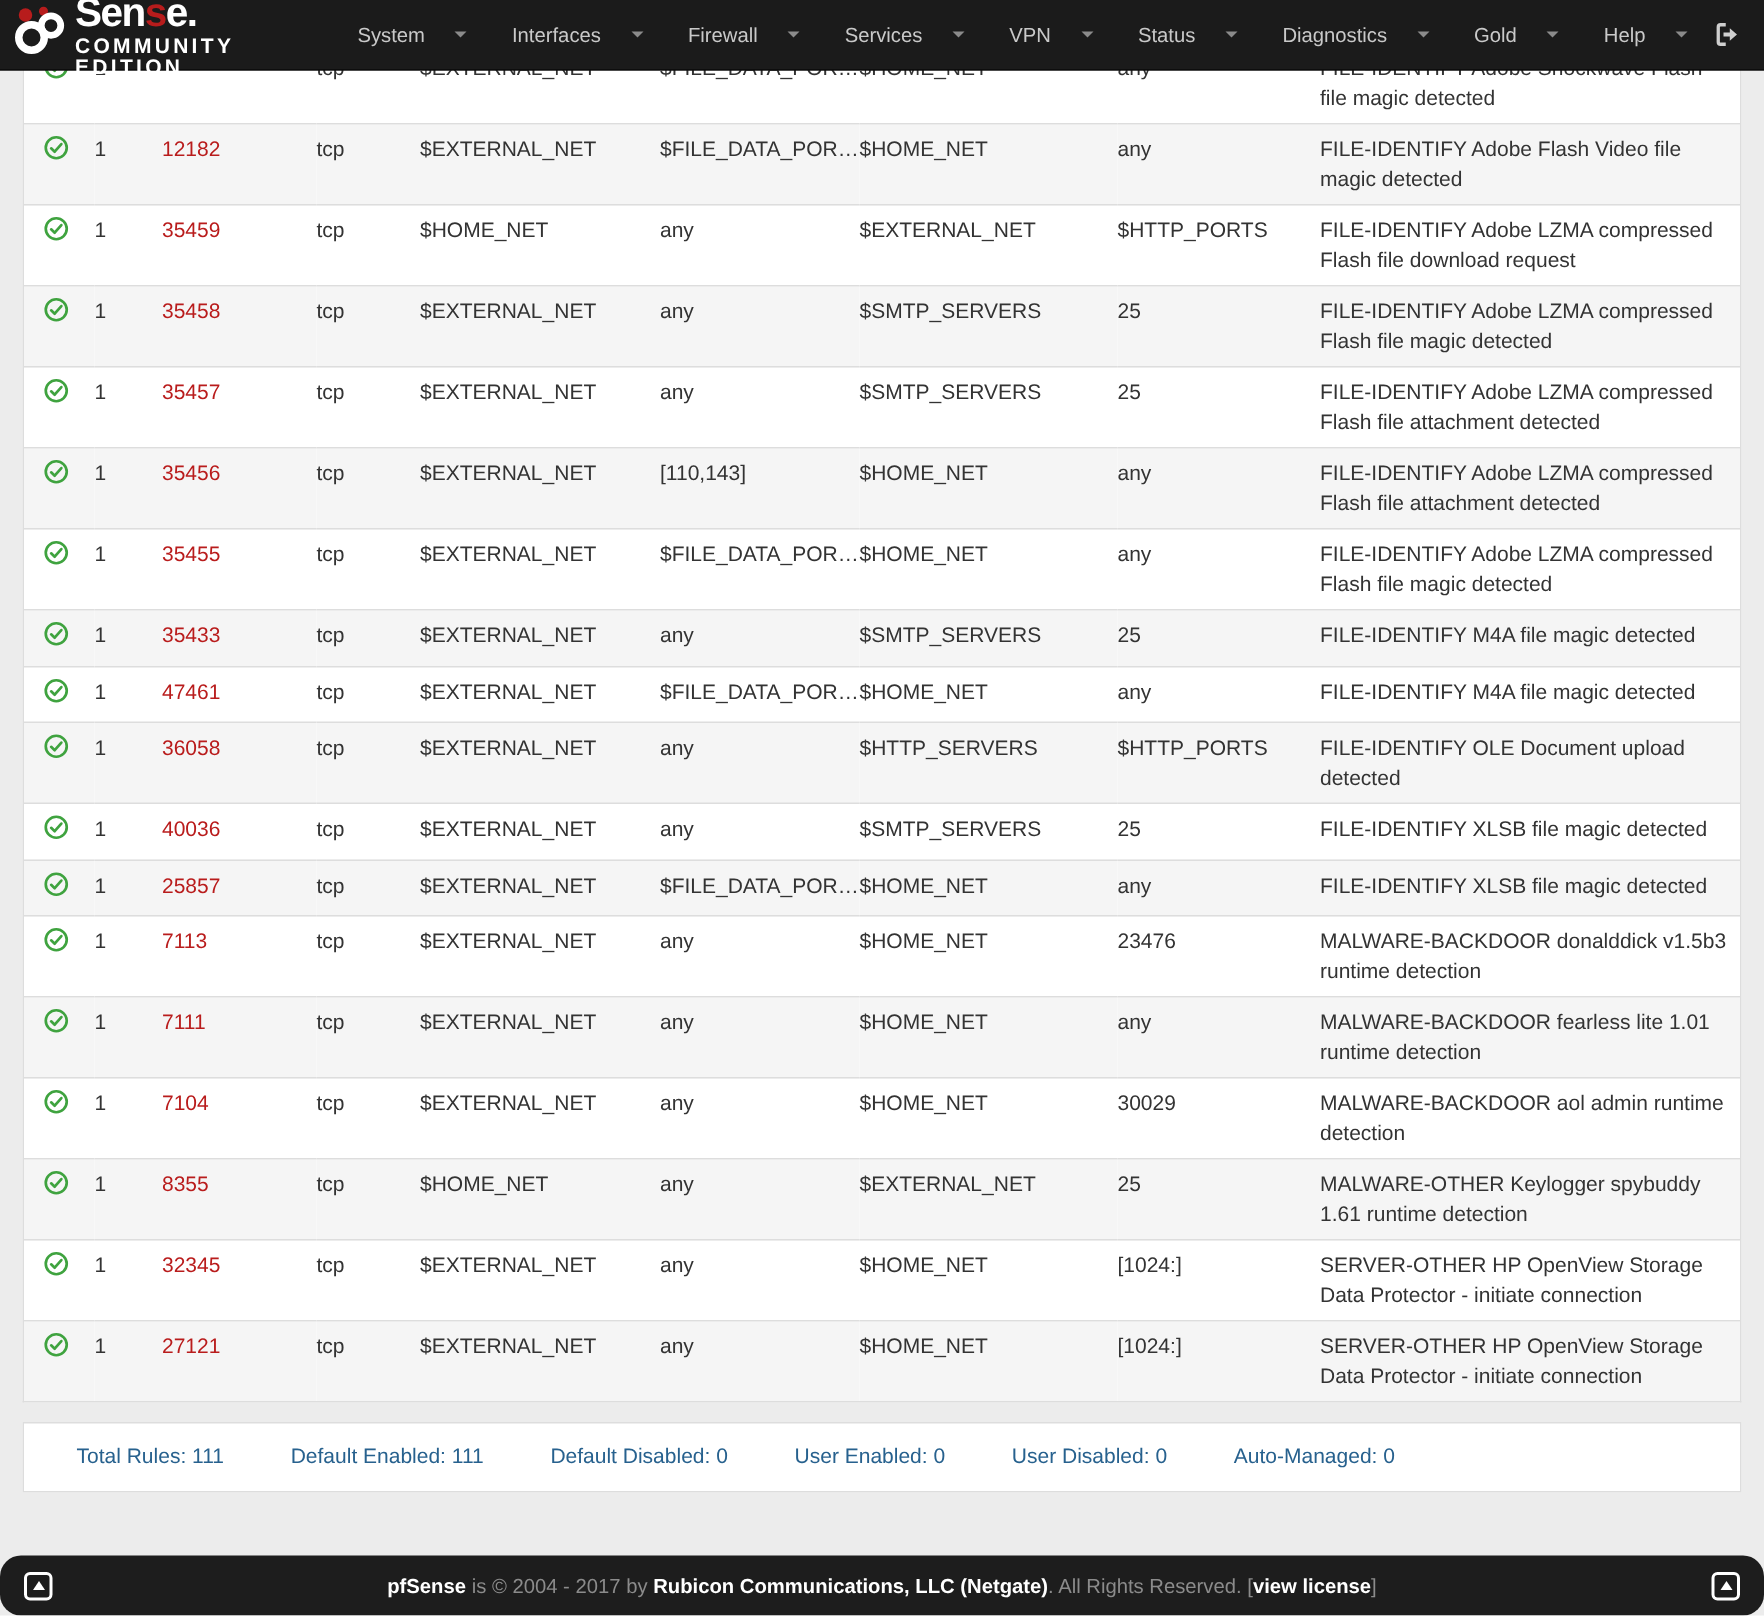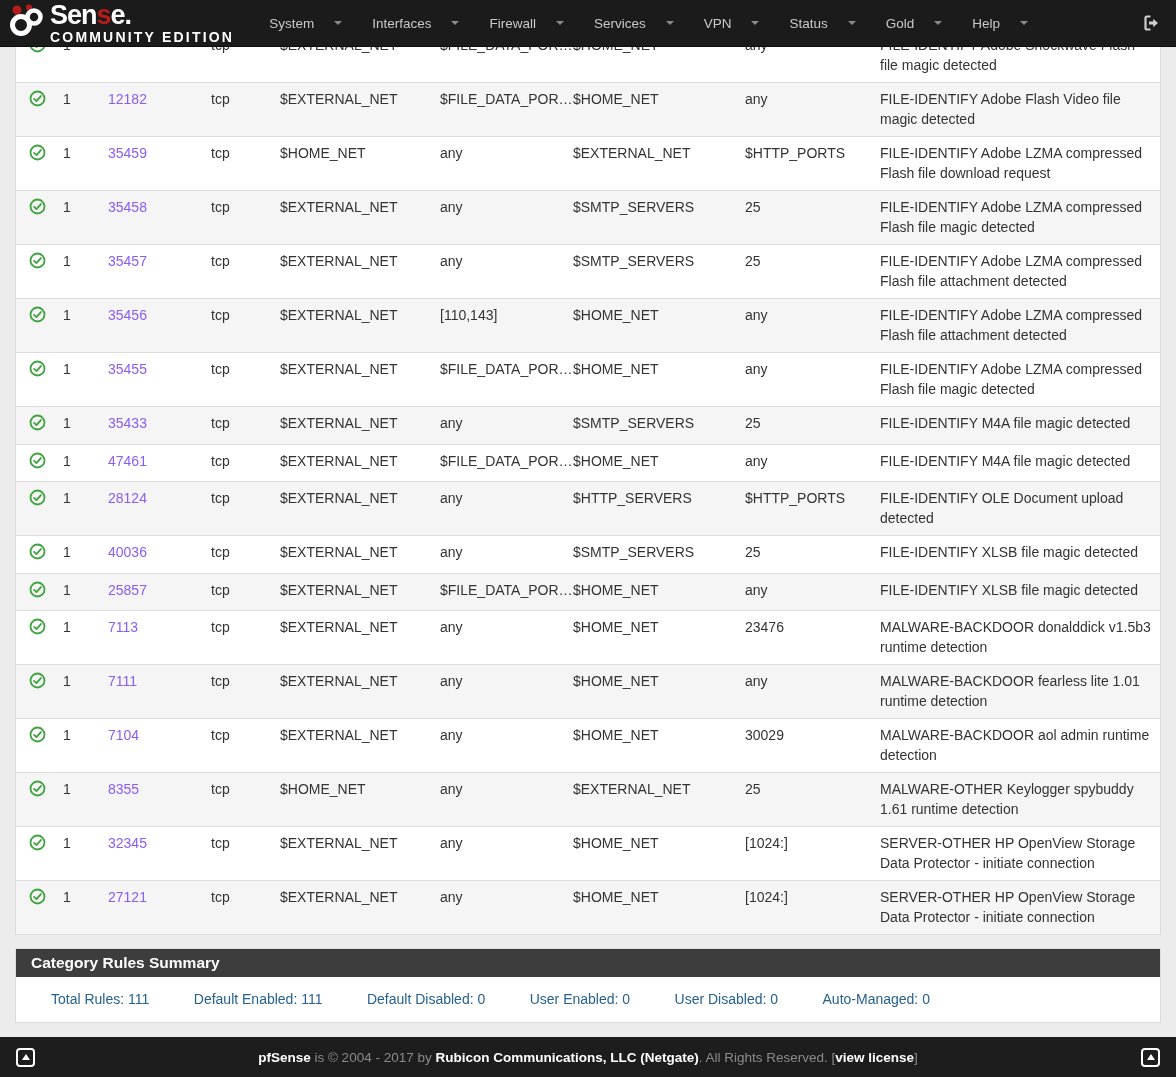--- a/index.html
+++ b/index.html
@@ -42,37 +42,37 @@
   table.rules { width:100%; border-collapse:collapse; table-layout:fixed; }
   col.c1{width:47px} col.c2{width:45px} col.c3{width:103px} col.c4{width:69px}
   col.c5{width:160px} col.c6{width:133px} col.c7{width:172px} col.c8{width:135px}
   td {
     font-size:14px; line-height:19.5px; vertical-align:top;
     padding:7px 8px 7px 0; border-top:1px solid #ddd;
   }
   tbody tr:first-child td { border-top:none; }
   tbody tr:nth-child(even) { background:#f5f5f5; }
   td.c-icon { padding-left:13px; }
-  td a.sid-link { color:#8b5cf6; text-decoration:none; cursor:pointer; }
+  td a.sid-link { color:#b91c1c; text-decoration:none; cursor:pointer; }
   .check-circle { display:inline-block; width:17px; height:17px; }
 
   
   .summary-panel { margin:13px 15px 0 15px; background:#fff; border:1px solid #ddd; }
   .summary-head {
     background:#3d3d3d; color:#fff; font-weight:bold; font-size:15.5px;
     padding:5px 15px; height:28px; line-height:18px;
   }
   .summary-body { padding:13px 15px 14px 15px; }
   .sum-item { display:inline-block; margin-right:20px; font-size:14px; color:#27618e; }
   .sum-item b { font-weight:normal;margin-left:20px; }
 
   
   .footer {
     position:absolute; bottom:0; left:0; right:0; height:40px;
-    background:#1d1d1d; display:flex; align-items:center; z-index:40;
+    background:#1d1d1d; display:flex; align-items:center; z-index:40;border-radius:14px;
   }
   .footer-text { flex:1; text-align:center; font-size:13.5px; color:#8b8b8b; }
   .footer-text .w { color:#fff; font-weight:bold; text-decoration:none; }
   .top-btn {
     width:19px; height:19px; border:2px solid #fff; border-radius:4px;
     display:flex; align-items:center; justify-content:center; cursor:pointer;
     margin:0 16px; flex:0 0 auto; background:#1d1d1d;
   }
   .top-btn .tri {
     width:0; height:0;
@@ -117,20 +117,24 @@
       </a>
     <a class="nav-item">
         <span>VPN</span>
         <span class="caret"></span>
       </a>
     <a class="nav-item">
         <span>Status</span>
         <span class="caret"></span>
       </a>
     <a class="nav-item">
+        <span>Diagnostics</span>
+        <span class="caret"></span>
+      </a>
+    <a class="nav-item">
         <span>Gold</span>
         <span class="caret"></span>
       </a>
     <a class="nav-item">
         <span>Help</span>
         <span class="caret"></span>
       </a>
   </div>
   <div class="nav-right">
     <span style="cursor:pointer; display:inline-flex;">
@@ -356,21 +360,21 @@
   <tr>
     <td class="c-icon">
       <span class="check-circle">
         <svg width="17" height="17" viewBox="0 0 18 18">
           <circle cx="9" cy="9" r="7.4" fill="none" stroke="#3fa33f" stroke-width="1.9"></circle>
           <path d="M5.4 9.4 L7.9 11.8 L12.6 6.4" fill="none" stroke="#3fa33f" stroke-width="1.9" stroke-linecap="round" stroke-linejoin="round"></path>
         </svg>
       </span>
     </td>
     <td>1</td>
-    <td><a class="sid-link" href="#">28124</a></td>
+    <td><a class="sid-link" href="#">36058</a></td>
     <td>tcp</td>
     <td>$EXTERNAL_NET</td>
     <td>any</td>
     <td>$HTTP_SERVERS</td>
     <td>$HTTP_PORTS</td>
     <td class="c-msg">
               <div>FILE-IDENTIFY OLE Document upload</div>
               <div>detected</div>
             </td>
   </tr>
@@ -547,21 +551,20 @@
               <div>SERVER-OTHER HP OpenView Storage</div>
               <div>Data Protector - initiate connection</div>
             </td>
   </tr>
 </tbody>
     </table>
   </div>
 </div>
 
 <div class="summary-panel">
-  <div class="summary-head">Category Rules Summary</div>
   <div class="summary-body">
     <span class="sum-item"><b>Total Rules:</b> <span>111</span></span>
     <span class="sum-item"><b>Default Enabled:</b> <span>111</span></span>
     <span class="sum-item"><b>Default Disabled:</b> <span>0</span></span>
     <span class="sum-item"><b>User Enabled:</b> <span>0</span></span>
     <span class="sum-item"><b>User Disabled:</b> <span>0</span></span>
     <span class="sum-item"><b>Auto-Managed:</b> <span>0</span></span>
   </div>
 </div>
 

